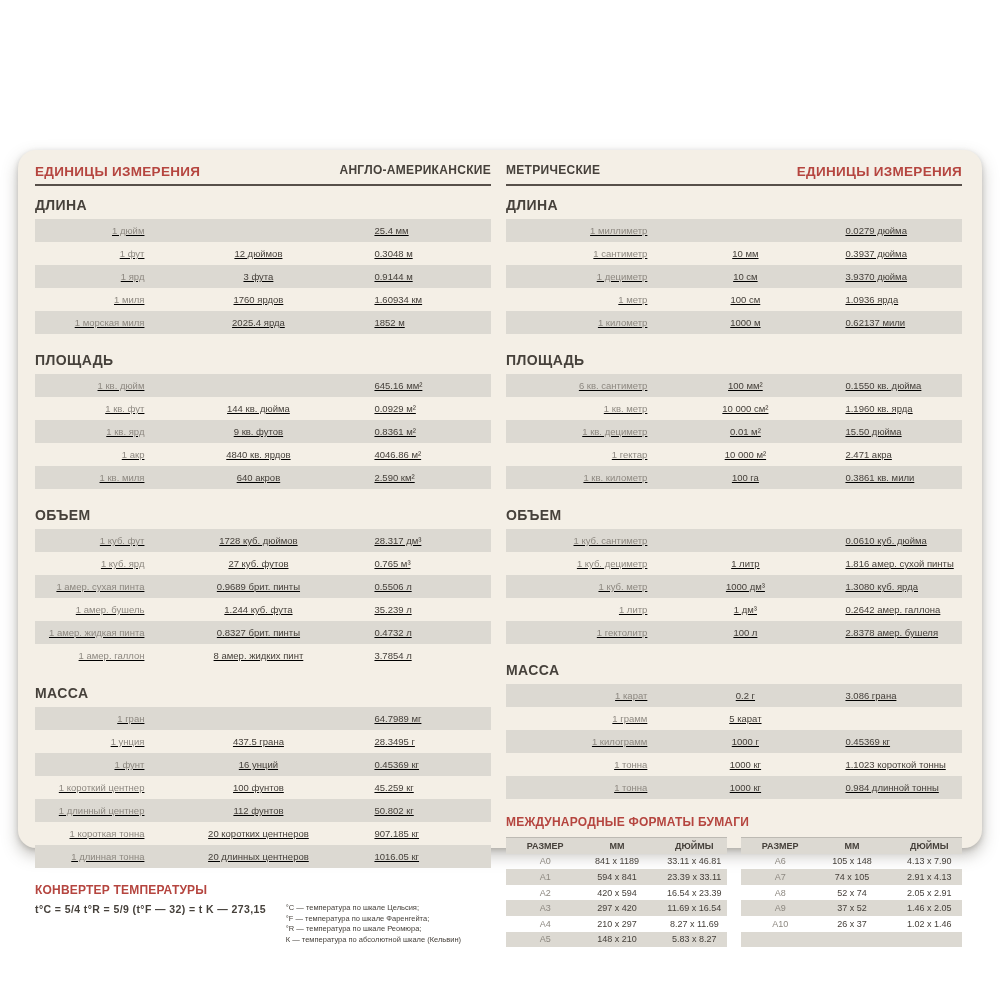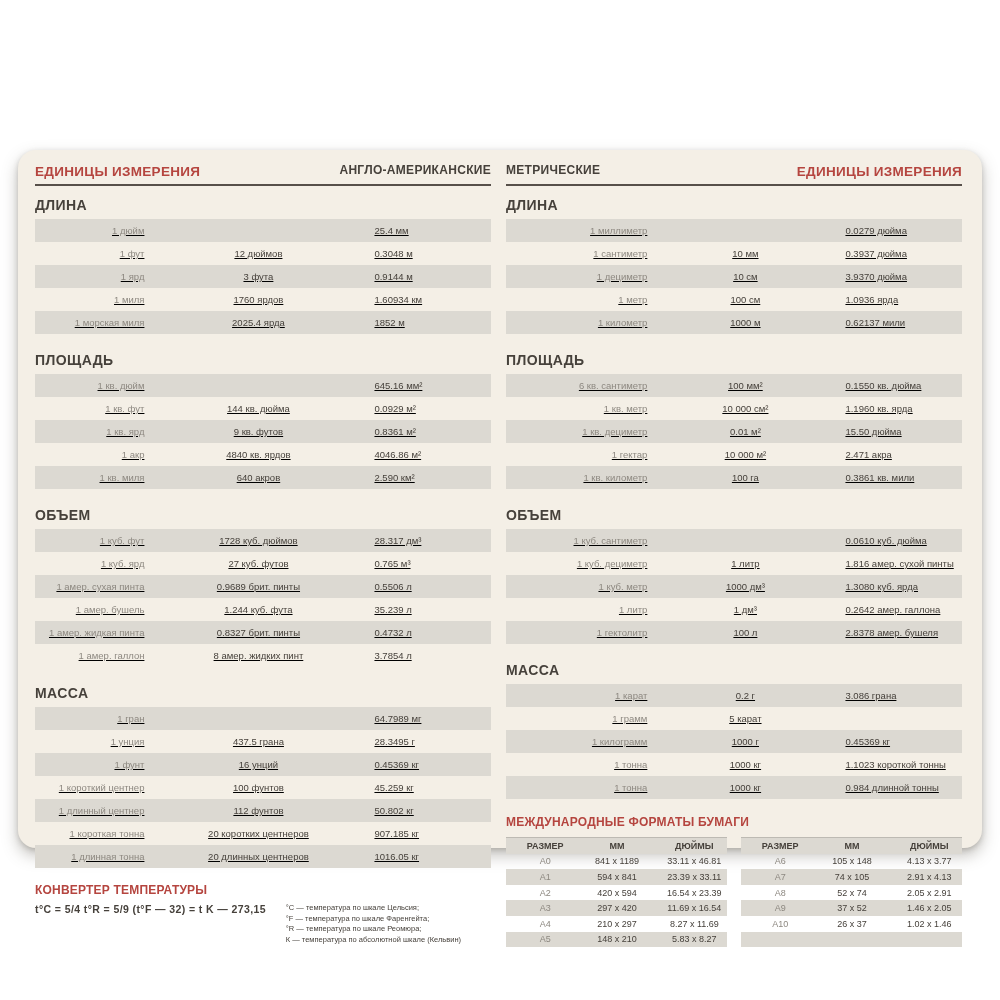--- a/index.html
+++ b/index.html
@@ -389,21 +389,21 @@
             </div>
           <div class="ptable" id="ptable-right">
               <div class="prow phead">
                 <div>РАЗМЕР</div>
                 <div>ММ</div>
                 <div>ДЮЙМЫ</div>
               </div>
               <div class="prow">
                 <div class="pcell-size">A6</div>
                 <div class="pcell-mm">105 x 148</div>
-                <div class="pcell-in">4.13 x 3.77</div>
+                <div class="pcell-in">4.13 x 7.90</div>
               </div>
               <div class="prow">
                 <div class="pcell-size">A7</div>
                 <div class="pcell-mm">74 x 105</div>
                 <div class="pcell-in">2.91 x 4.13</div>
               </div>
               <div class="prow">
                 <div class="pcell-size">A8</div>
                 <div class="pcell-mm">52 x 74</div>
                 <div class="pcell-in">2.05 x 2.91</div>

